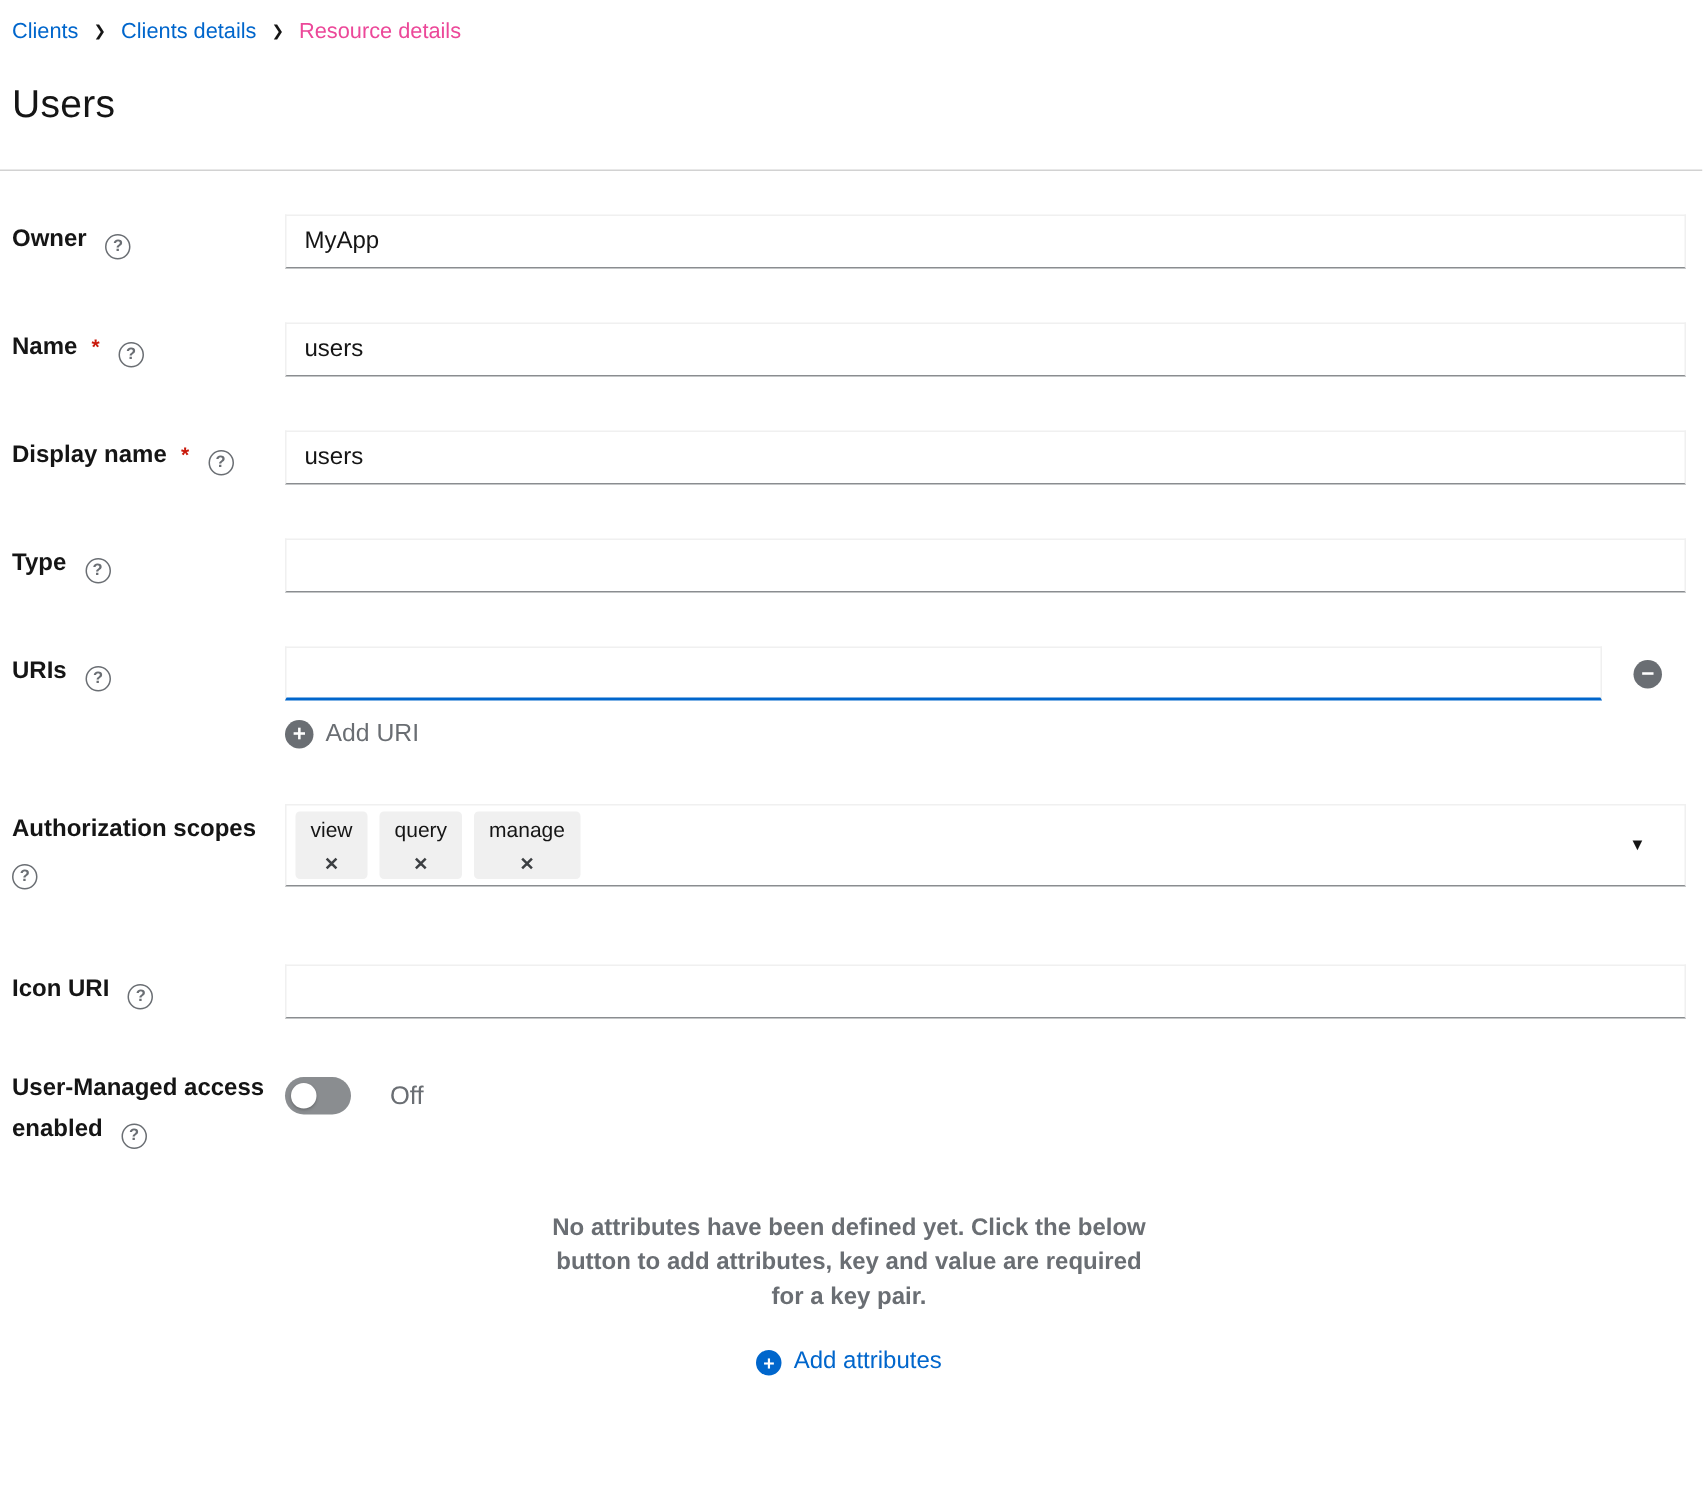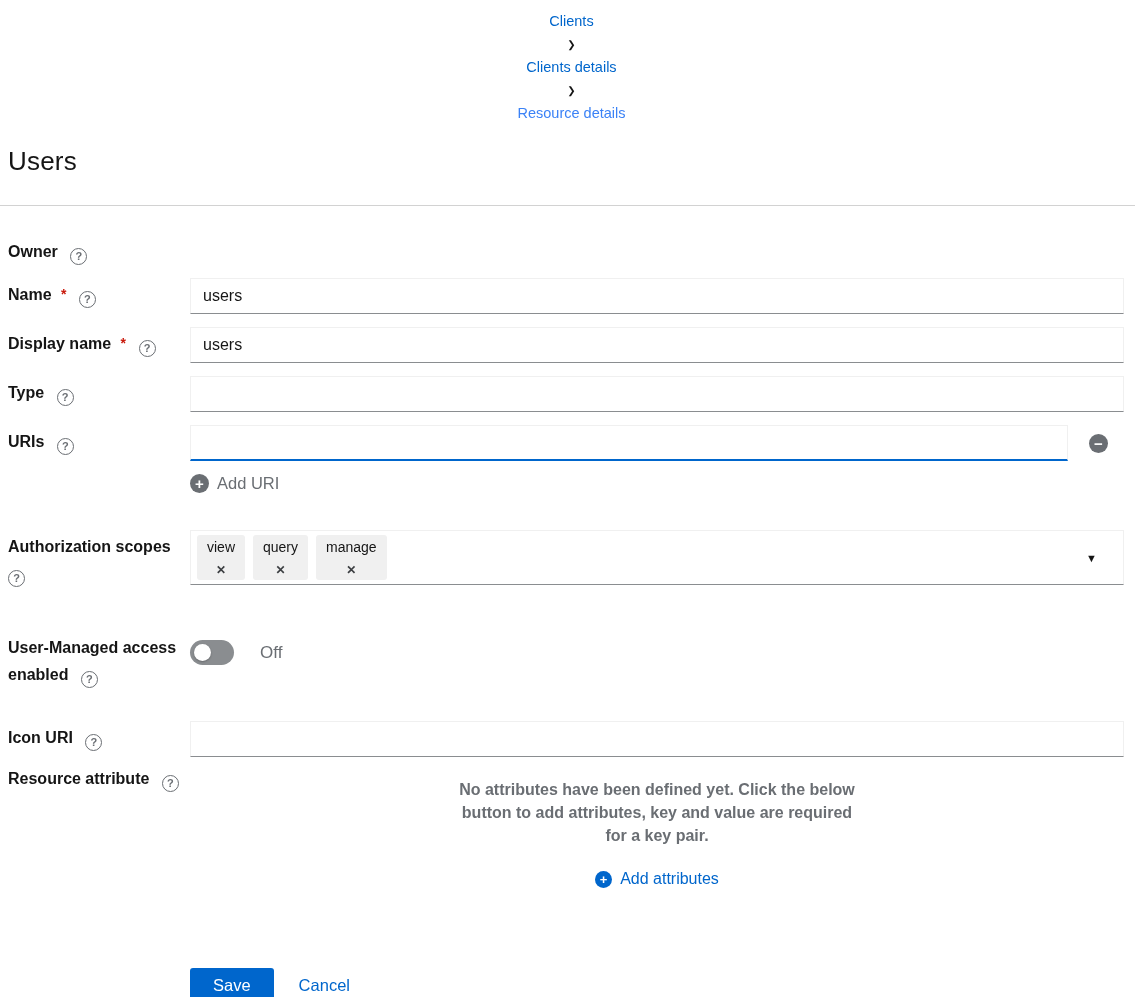--- a/index.html
+++ b/index.html
@@ -9,39 +9,39 @@
     min-height: 997px;
     font-family: "Liberation Sans", "DejaVu Sans", sans-serif;
     color: #151515;
     font-size: 16px;
   }
 
   
   .page-header { padding: 13px 0 0 0; }
   .breadcrumb {
     display: flex; align-items: center; gap: 10px;
-    padding-left: 8px; font-size: 14.5px; flex-direction: column;
+    padding-left: 8px; font-size: 14.5px;
   }
   .breadcrumb a { color: #0066cc; text-decoration: none; cursor: pointer; }
-  .breadcrumb .crumb-current { color: #3b82f6; }
+  .breadcrumb .crumb-current { color: #ec4899; }
   .breadcrumb .sep {
     color: #151515; font-size: 10px; line-height: 1; transform: translateY(1px);
   }
   .page-title {
     font-size: 26px; font-weight: 400; color: #151515;
     padding-left: 8px; margin-top: 25px; letter-spacing: 0.2px;
   }
   .header-divider {
     border: none; border-top: 1px solid #d2d2d2;
     margin-top: 28px;
   }
 
   
   .form { padding: 29px 11px 0 8px; }
-  .form-row { display: flex; margin-bottom: 13px; }
+  .form-row { display: flex; margin-bottom: 36px; }
   .form-label-col { width: 182px; flex: 0 0 182px; padding-top: 8px; padding-right: 10px; }
   .form-field-col { flex: 1 1 auto; min-width: 0; }
   .label-text { font-weight: 700; font-size: 16px; color: #151515; }
   .required-star { color: #c9190b; font-size: 14px; font-weight: 700; margin-left: 5px; vertical-align: top; }
   .help-icon {
     display: inline-flex; align-items: center; justify-content: center;
     width: 17px; height: 17px; border: 1px solid #6a6e73; border-radius: 50%;
     color: #6a6e73; font-size: 11px; font-weight: 700; line-height: 1;
     margin-left: 8px; vertical-align: -3px; cursor: pointer; background: #fff;
   }
@@ -153,20 +153,23 @@
   <h1 class="page-title">Users</h1>
 </header>
 <hr class="header-divider">
 
 <form class="form">
 
   <div class="form-row">
     <div class="form-label-col">
       <span class="label-text">Owner</span>
       <span class="help-icon">?</span>
+    </div>
+    <div class="form-field-col">
+      <input type="text" class="text-input" value="MyApp" style="">
     </div>
   </div>
 
   <div class="form-row">
     <div class="form-label-col">
       <span class="label-text">Name</span>
       <span class="required-star">*</span>
       <span class="help-icon">?</span>
     </div>
     <div class="form-field-col">
@@ -235,53 +238,49 @@
         </span>
         <span class="chip">
           <span>manage</span>
           <button type="button" class="chip-close">✕</button>
         </span>
         <button type="button" class="chip-caret">▼</button>
       </div>
     </div>
   </div>
 
+  <div class="form-row">
+    <div class="form-label-col">
+      <span class="label-text">Icon URI</span>
+      <span class="help-icon">?</span>
+    </div>
+    <div class="form-field-col">
+      <input type="text" class="text-input" value="" style="">
+    </div>
+  </div>
+
   <div class="form-row" style="margin-bottom: 33px;">
     <div class="form-label-col" style="padding-top: 2px;">
       <span class="label-text">User-Managed access</span>
       <div class="label-second-line">
         <span class="label-text">enabled</span>
         <span class="help-icon">?</span>
       </div>
     </div>
     <div class="form-field-col">
       <div class="switch-line">
         <button type="button" class="switch" role="switch" aria-checked="false">
           <span class="knob"></span>
         </button>
         <span class="switch-state">Off</span>
       </div>
     </div>
   </div>
 
-  <div class="form-row">
-    <div class="form-label-col">
-      <span class="label-text">Icon URI</span>
-      <span class="help-icon">?</span>
-    </div>
-    <div class="form-field-col">
-      <input type="text" class="text-input" value="" style="">
-    </div>
-  </div>
-
   <div class="form-row" style="margin-bottom: 0;">
-    <div class="form-label-col" style="padding-top: 0;">
-      <span class="label-text">Resource attribute</span>
-      <span class="help-icon">?</span>
-    </div>
     <div class="form-field-col">
       <div class="empty-state">
         <p class="empty-state-text">No attributes have been defined yet. Click the below button to add attributes, key and value are required for a key pair.</p>
         <button type="button" class="empty-state-add">
           <span class="circle-glyph circle-blue">+</span>
           <span>Add attributes</span>
         </button>
       </div>
     </div>
   </div>

